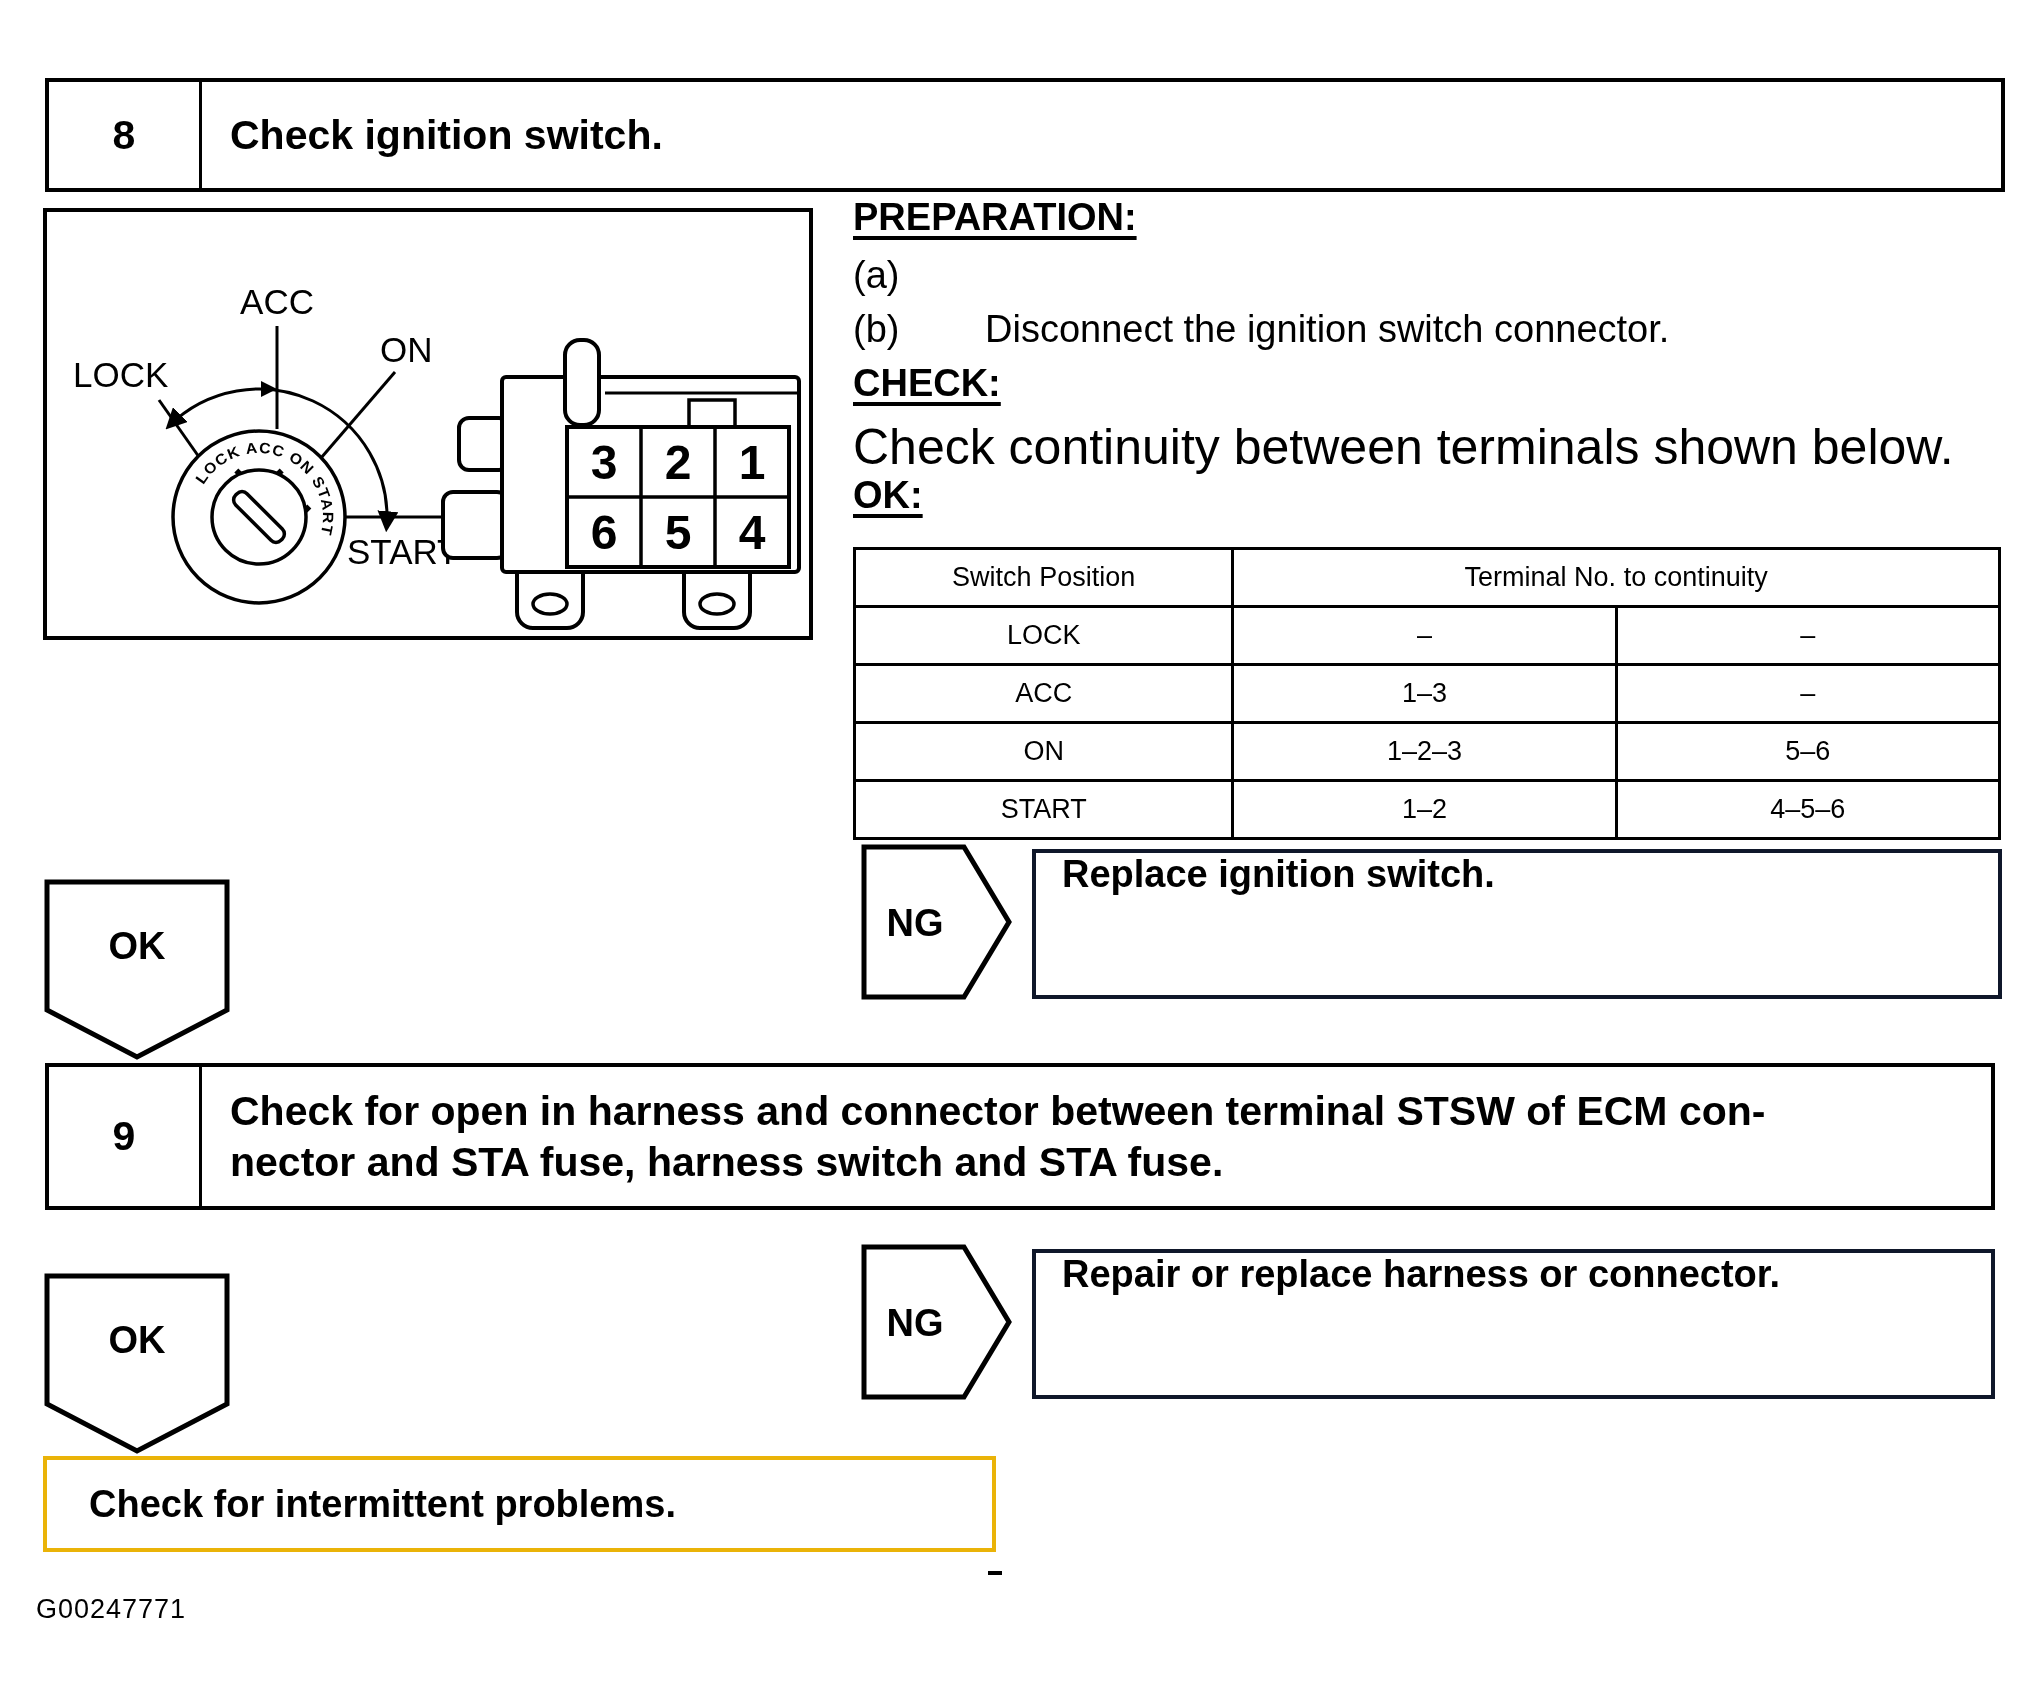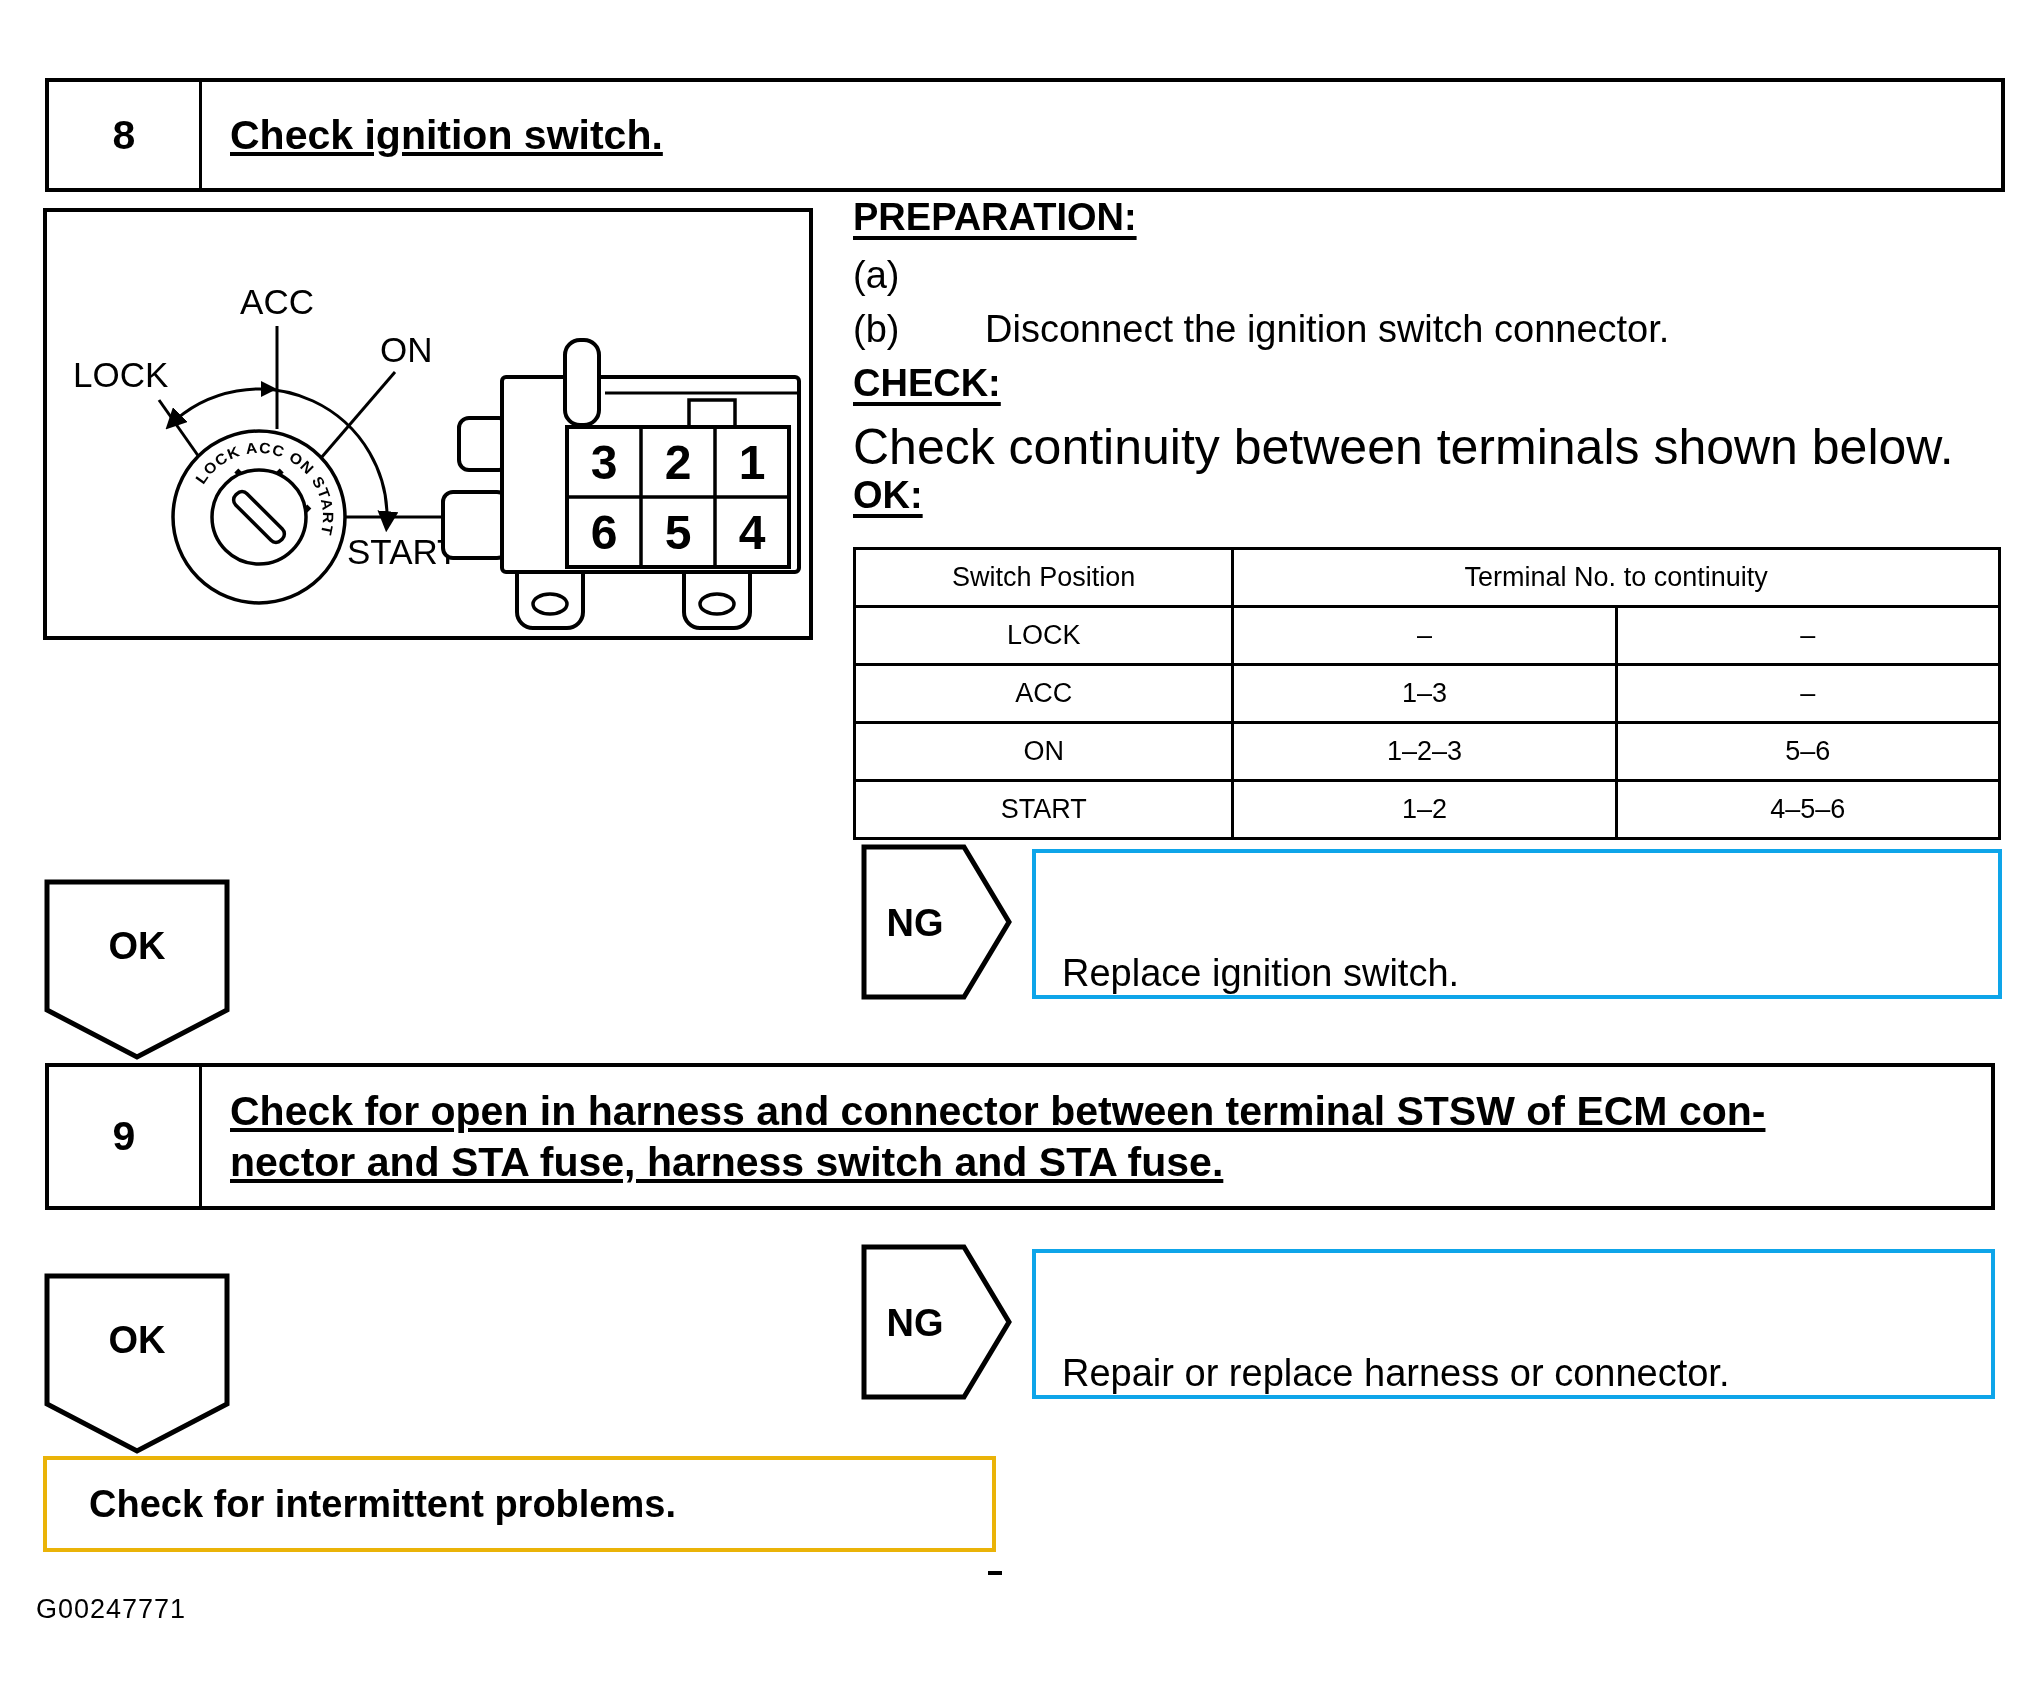--- a/index.html
+++ b/index.html
@@ -3,30 +3,30 @@
 <meta charset="utf-8">
 <style>
   html,body{margin:0;padding:0;background:#ffffff;}
   body{width:2027px;height:1691px;font-family:"Liberation Sans",sans-serif;color:#000;}
   #canvas{position:relative;width:2027px;height:1691px;background:#fff;overflow:hidden;}
   .abs{position:absolute;box-sizing:border-box;}
   .step-box{border:4px solid #000;background:#fff;display:flex;align-items:stretch;}
   .step-num{width:150px;border-right:3px solid #000;display:flex;align-items:center;justify-content:center;
             font-weight:bold;font-size:41px;}
   .step-title{flex:1;display:flex;flex-direction:column;justify-content:center;padding:6px 10px 6px 28px;
-              font-weight:bold;font-size:41px;line-height:1.22;text-decoration:underline;}
+              font-weight:bold;font-size:41px;line-height:1.22;}
   .fig-box{border:4px solid #000;background:#fff;}
   .txt{font-size:50px;line-height:1.1;white-space:nowrap;}
   .uhead{font-weight:bold;font-size:38px;text-decoration:underline;text-decoration-thickness:3.5px;text-underline-offset:6px;white-space:nowrap;}
   .prep-row{display:flex;font-size:38px;white-space:nowrap;}
   .prep-label{width:132px;flex:0 0 132px;}
   table.cont{border-collapse:collapse;border:2px solid #a3a3a3;background:#fff;table-layout:fixed;}
   table.cont td{border:3px solid #000;text-align:center;vertical-align:middle;font-size:27px;height:55px;padding:0;}
-  .action-box{border:4px solid #0ea5e9;background:#fff;display:flex;align-items:flex-end;padding-left:26px;
-              font-weight:normal;font-size:38px;}
+  .action-box{border:4px solid #0f172a;background:#fff;display:flex;align-items:flex-start;padding-left:26px;
+              font-weight:bold;font-size:38px;}
   .final-box{border:4px solid #eab308;background:#fff;display:flex;align-items:center;padding-left:42px;
              font-weight:bold;font-size:38px;}
   .figid{font-size:27px;letter-spacing:1px;}
   .stray{background:#000;}
   svg text{fill:#000;}
 </style>
 </head>
 <body>
 
 <div id="canvas">

